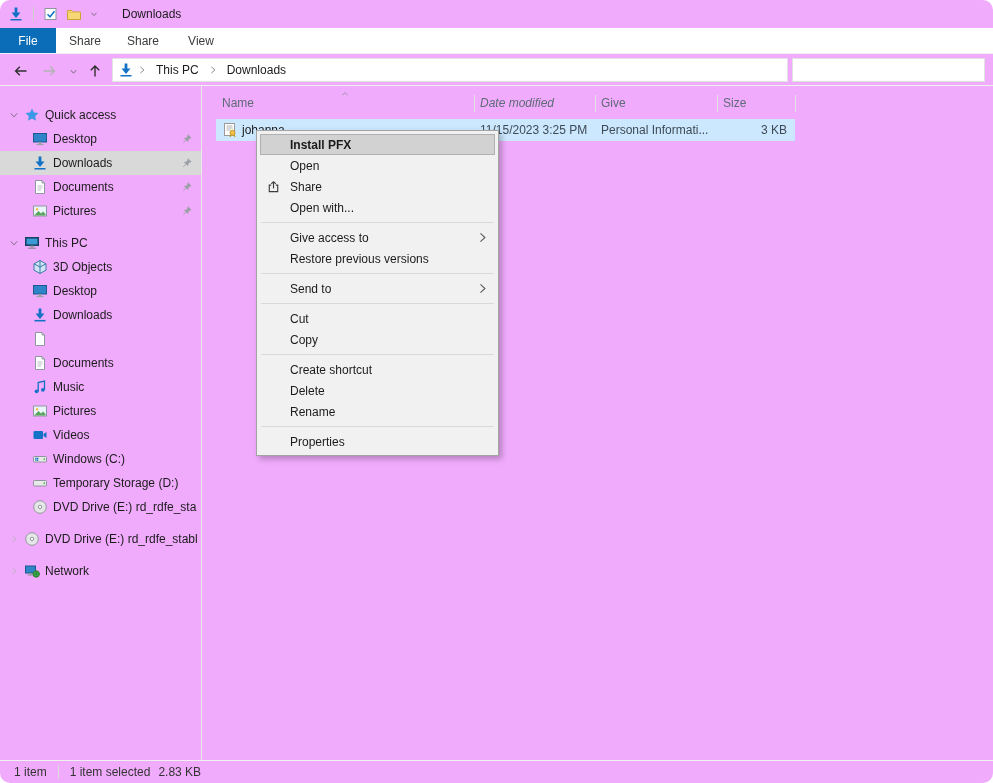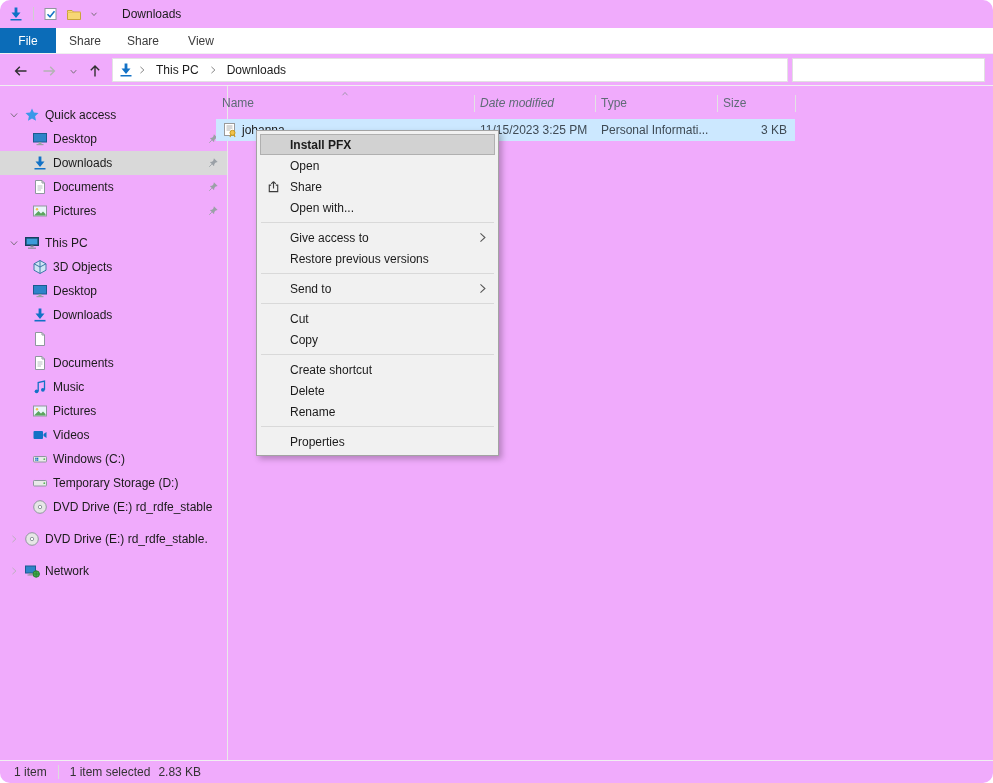--- a/index.html
+++ b/index.html
@@ -30,21 +30,21 @@
   .nav-btn { position:absolute; top:8px; width:18px; height:18px; display:flex; align-items:center; justify-content:center; }
   .addressbar { position:absolute; left:112px; top:4px; height:24px; width:676px;
     border:1px solid #e3e3e3; background:#fff; display:flex; align-items:center; padding:0 5px; gap:3px; }
   .bc-chev { width:10px; height:10px; color:#6a6a6a; }
   .crumb { padding:0 6px; color:#1b1b1b; white-space:nowrap; }
   .searchbox { position:absolute; left:792px; top:4px; height:24px; width:193px;
     border:1px solid #e0e0e0; background:#fff; }
 
   
   .bodyarea { position:absolute; top:86px; left:0; right:0; bottom:23px; }
-  .sidebar { position:absolute; left:0; top:0; bottom:0; width:228px;
+  .sidebar { position:absolute; left:0; top:0; bottom:0; width:202px;
     border-right:1px solid #e9e9e9; padding-top:17px; overflow:hidden; }
   .sb-row { height:24px; display:flex; align-items:center; position:relative; padding-right:4px; }
   .sb-row.lvl0 { padding-left:6px; }
   .sb-row.lvl1 { padding-left:32px; }
   .sb-row.gap { margin-top:8px; }
   .sb-row.sel { background:#d9d9d9; }
   .sb-exp { width:16px; height:16px; margin-right:2px; padding:3px; }
   .sb-label { margin-left:5px; white-space:nowrap; overflow:hidden; flex:1; }
   .sb-pin { position:absolute; right:8px; top:6px; width:12px; height:12px; }
 
@@ -435,21 +435,21 @@
 
     </div>
 
     <div class="content">
       <div class="col-headers">
         <svg class="sort-caret">
             <use href="#sym-sort-up"></use>
           </svg>
         <div class="col-h c-name">Name</div>
         <div class="col-h c-date">Date modified</div>
-        <div class="col-h c-type">Type</div>
+        <div class="col-h c-type">Give</div>
         <div class="col-h c-size">Size</div>
         <div class="hdr-sep" style="left:271px"></div>
         <div class="hdr-sep" style="left:392px"></div>
         <div class="hdr-sep" style="left:514px"></div>
         <div class="hdr-sep" style="left:592px"></div>
       </div>
 
       <div class="file-row">
         <svg class="fr-icon">
             <use href="#sym-cert"></use>

